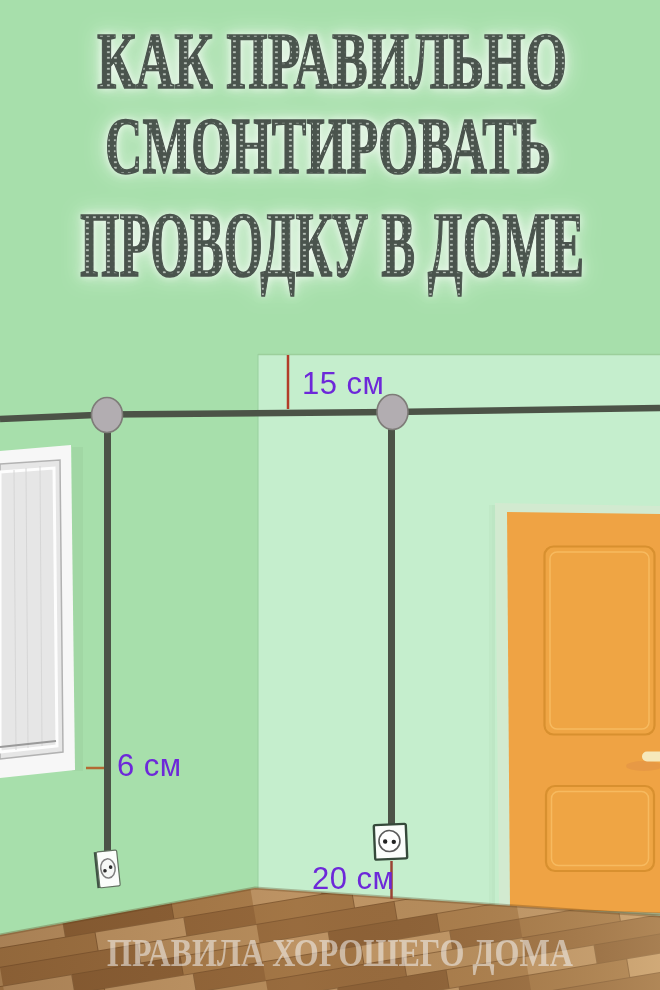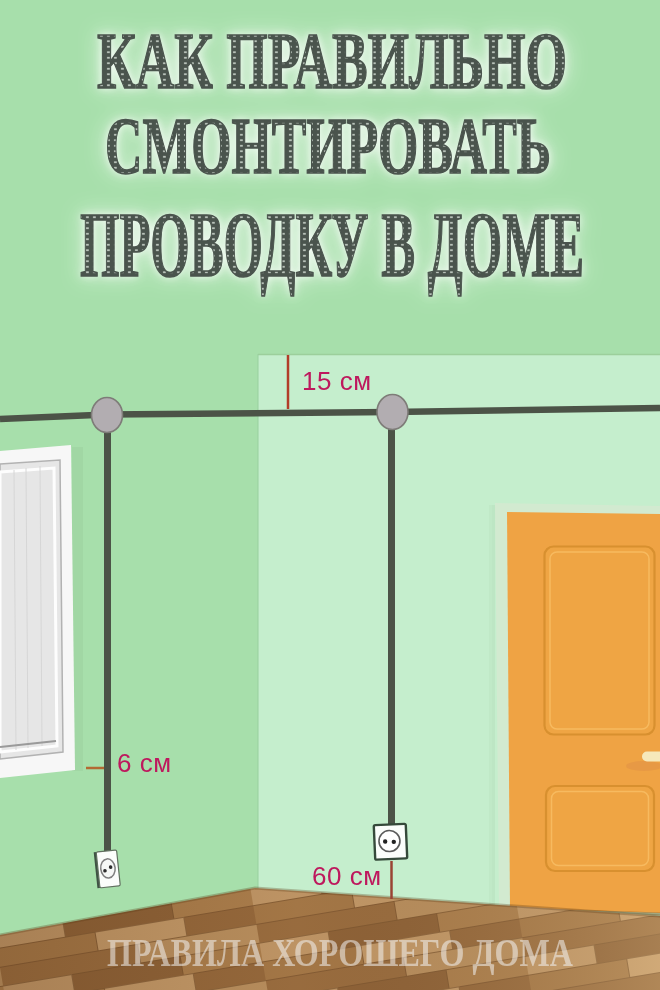--- a/index.html
+++ b/index.html
@@ -1,17 +1,17 @@
 <!DOCTYPE html>
 <html><head>
 <meta charset="utf-8">
 <style>
   html,body{margin:0;padding:0;}
   .page{position:relative;width:660px;height:990px;overflow:hidden;background:#a7dfab;font-family:"Liberation Sans",sans-serif;}
-  .lbl{position:absolute;color:#be185d;font-size:26px;line-height:1;white-space:nowrap;letter-spacing:0.5px;}
+  .lbl{position:absolute;color:#6d28d9;font-size:31px;line-height:1;white-space:nowrap;letter-spacing:0.5px;}
 </style>
 </head>
 <body>
 <div class="page">
 
 <svg width="660" height="990" viewBox="0 0 660 990" style="position:absolute;left:0;top:0">
   <defs>
     <pattern id="wood" width="260" height="57" patternUnits="userSpaceOnUse" patternTransform="rotate(-9.5 330 940)">
       <rect x="0" y="0" width="260" height="57" fill="#a87e4c"></rect>
       <rect x="0" y="0" width="140" height="19" fill="#9a6d3f"></rect>
@@ -146,15 +146,15 @@
     <text x="332" y="276" font-size="93" textLength="504" lengthAdjust="spacingAndGlyphs">ПРОВОДКУ В ДОМЕ</text>
   </g>
 
   <text x="340" y="966" font-family="Liberation Serif, serif" font-weight="bold" font-size="39" fill="#f2f2f2" fill-opacity="0.55" text-anchor="middle" textLength="466" lengthAdjust="spacingAndGlyphs">ПРАВИЛА ХОРОШЕГО ДОМА</text>
 </svg>
 
 <div class="lbl" style="left:302px;top:368px;">15 см</div>
 
 <div class="lbl" style="left:117px;top:750px;">6 см</div>
 
-<div class="lbl" style="left:312px;top:863px;">60 см</div>
+<div class="lbl" style="left:312px;top:863px;">20 см</div>
 
 </div>
 
 </body></html>

